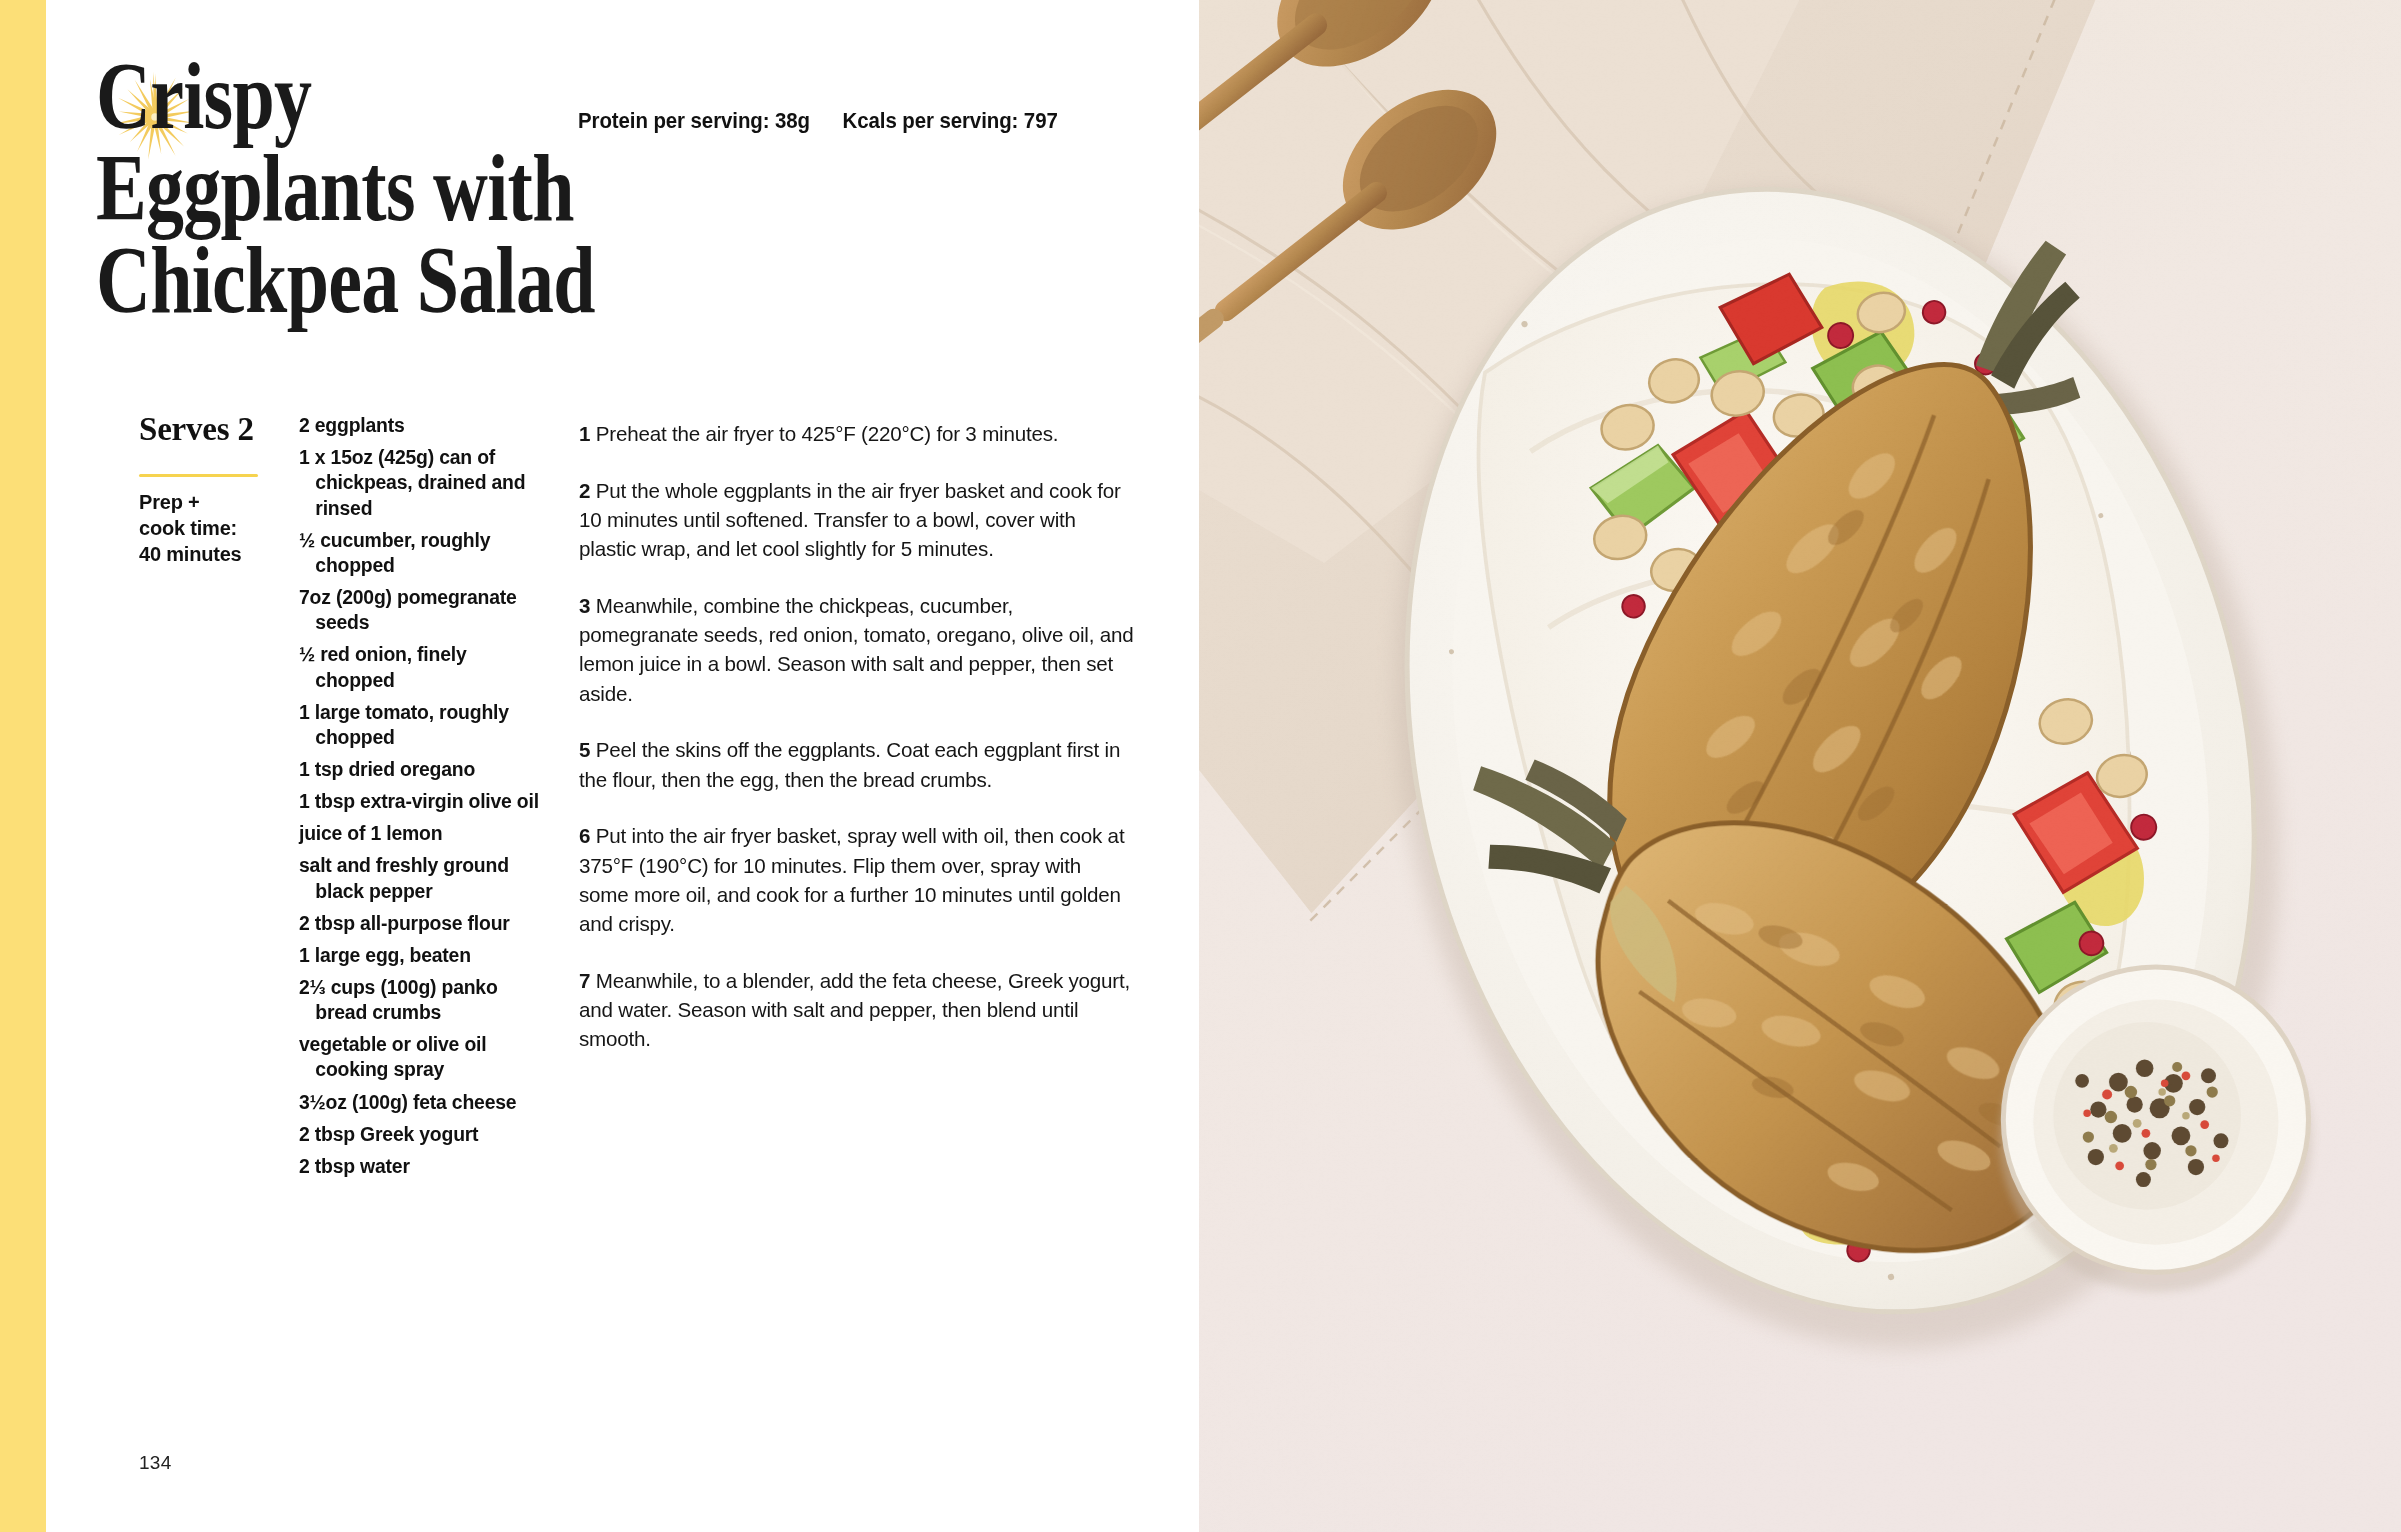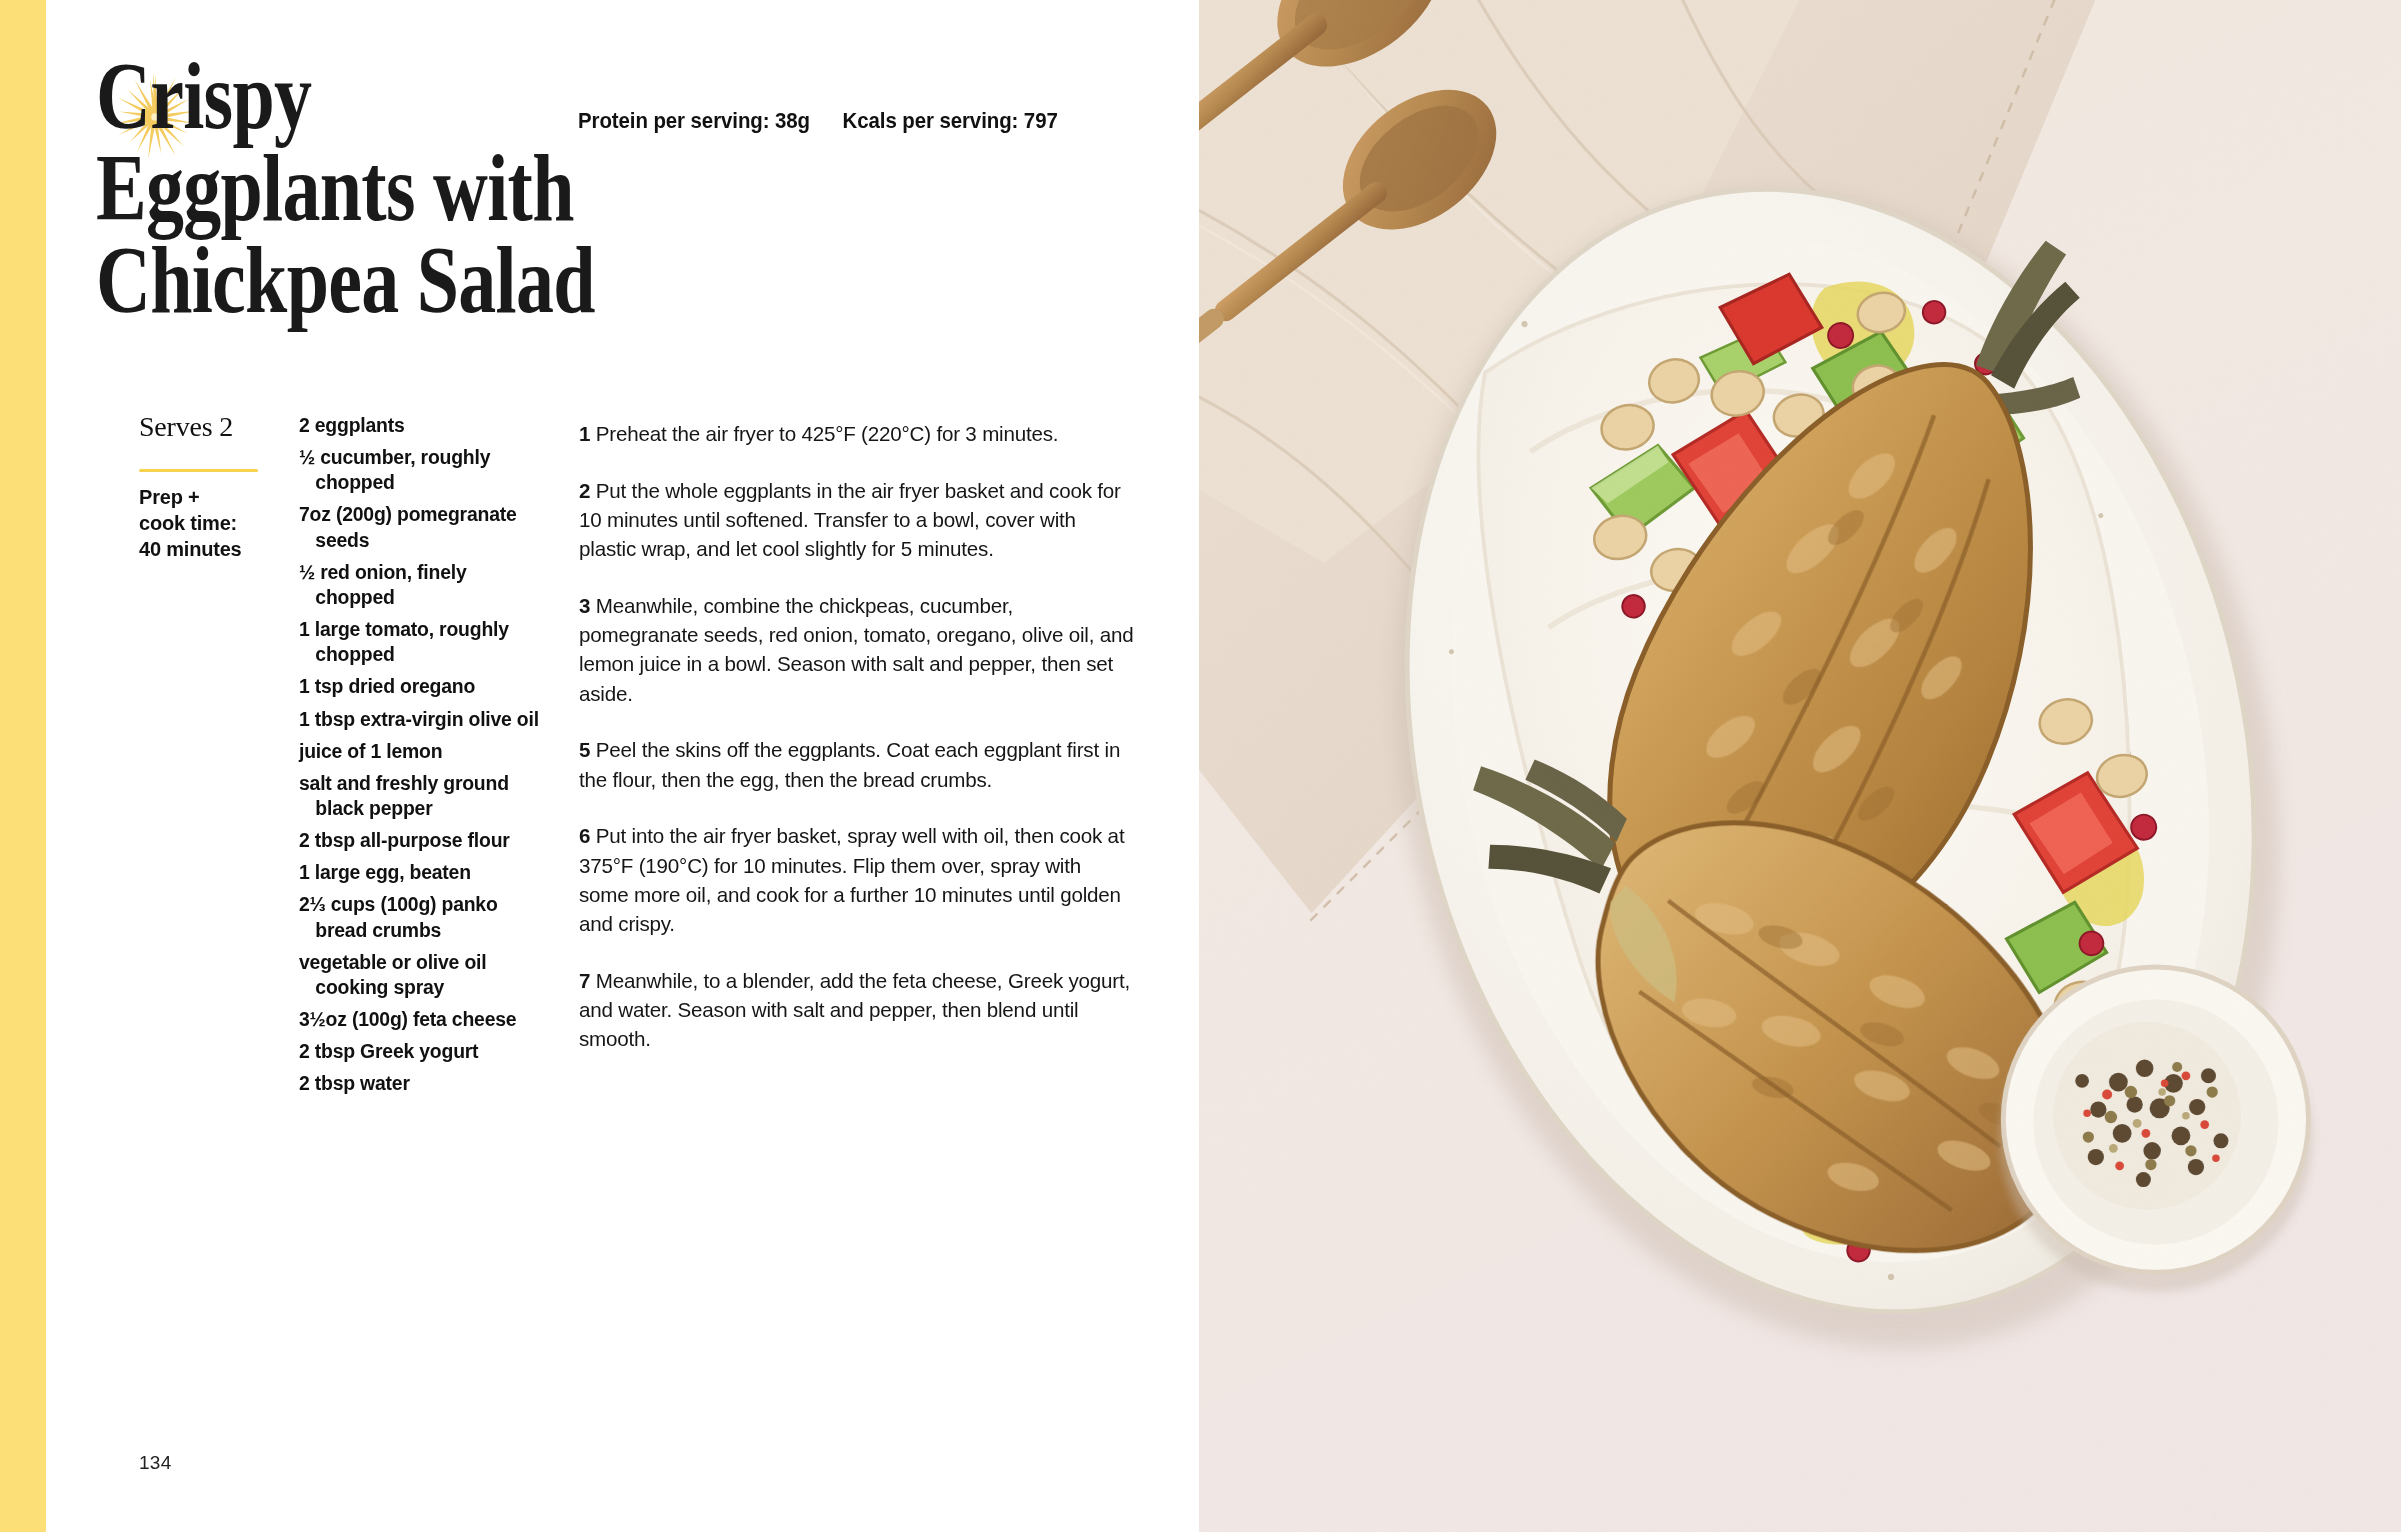--- a/index.html
+++ b/index.html
@@ -61,22 +61,22 @@
     position:absolute; left:0; top:413px; width:1153px;
   }
 
   .col-meta  { position:absolute; left:93px;  top:0;  width:144px; }
   .col-ingr  { position:absolute; left:253px;  top:0;  width:250px; }
   .col-steps { position:absolute; left:533px;  top:0;  width:557px; }
 
   
   .serves {
     font-family:"Liberation Serif", serif;
-    font-weight:400;
-    font-size:28px;
+    font-weight:700;
+    font-size:33px;
     letter-spacing:-0.2px;
     color:#111;
     line-height:1;
   }
   .meta-rule {
     margin-top:27.5px;
     width:119px; height:3.1px;
     background:#f6d34f;
     border-radius:1.9px;
   }
@@ -195,20 +195,21 @@
         <div class="preptime">
             <div>Prep +</div>
             <div>cook time:</div>
             <div>40 minutes</div>
           </div>
       </div>
 
       <div class="col-ingr">
         <ul class="ingr-list">
             <li>2 eggplants</li>
+            <li>1 x 15oz (425g) can of chickpeas, drained and rinsed</li>
             <li>½ cucumber, roughly chopped</li>
             <li>7oz (200g) pomegranate seeds</li>
             <li>½ red onion, finely chopped</li>
             <li>1 large tomato, roughly chopped</li>
             <li>1 tsp dried oregano</li>
             <li>1 tbsp extra-virgin olive oil</li>
             <li>juice of 1 lemon</li>
             <li>salt and freshly ground black pepper</li>
             <li>2 tbsp all-purpose flour</li>
             <li>1 large egg, beaten</li>

